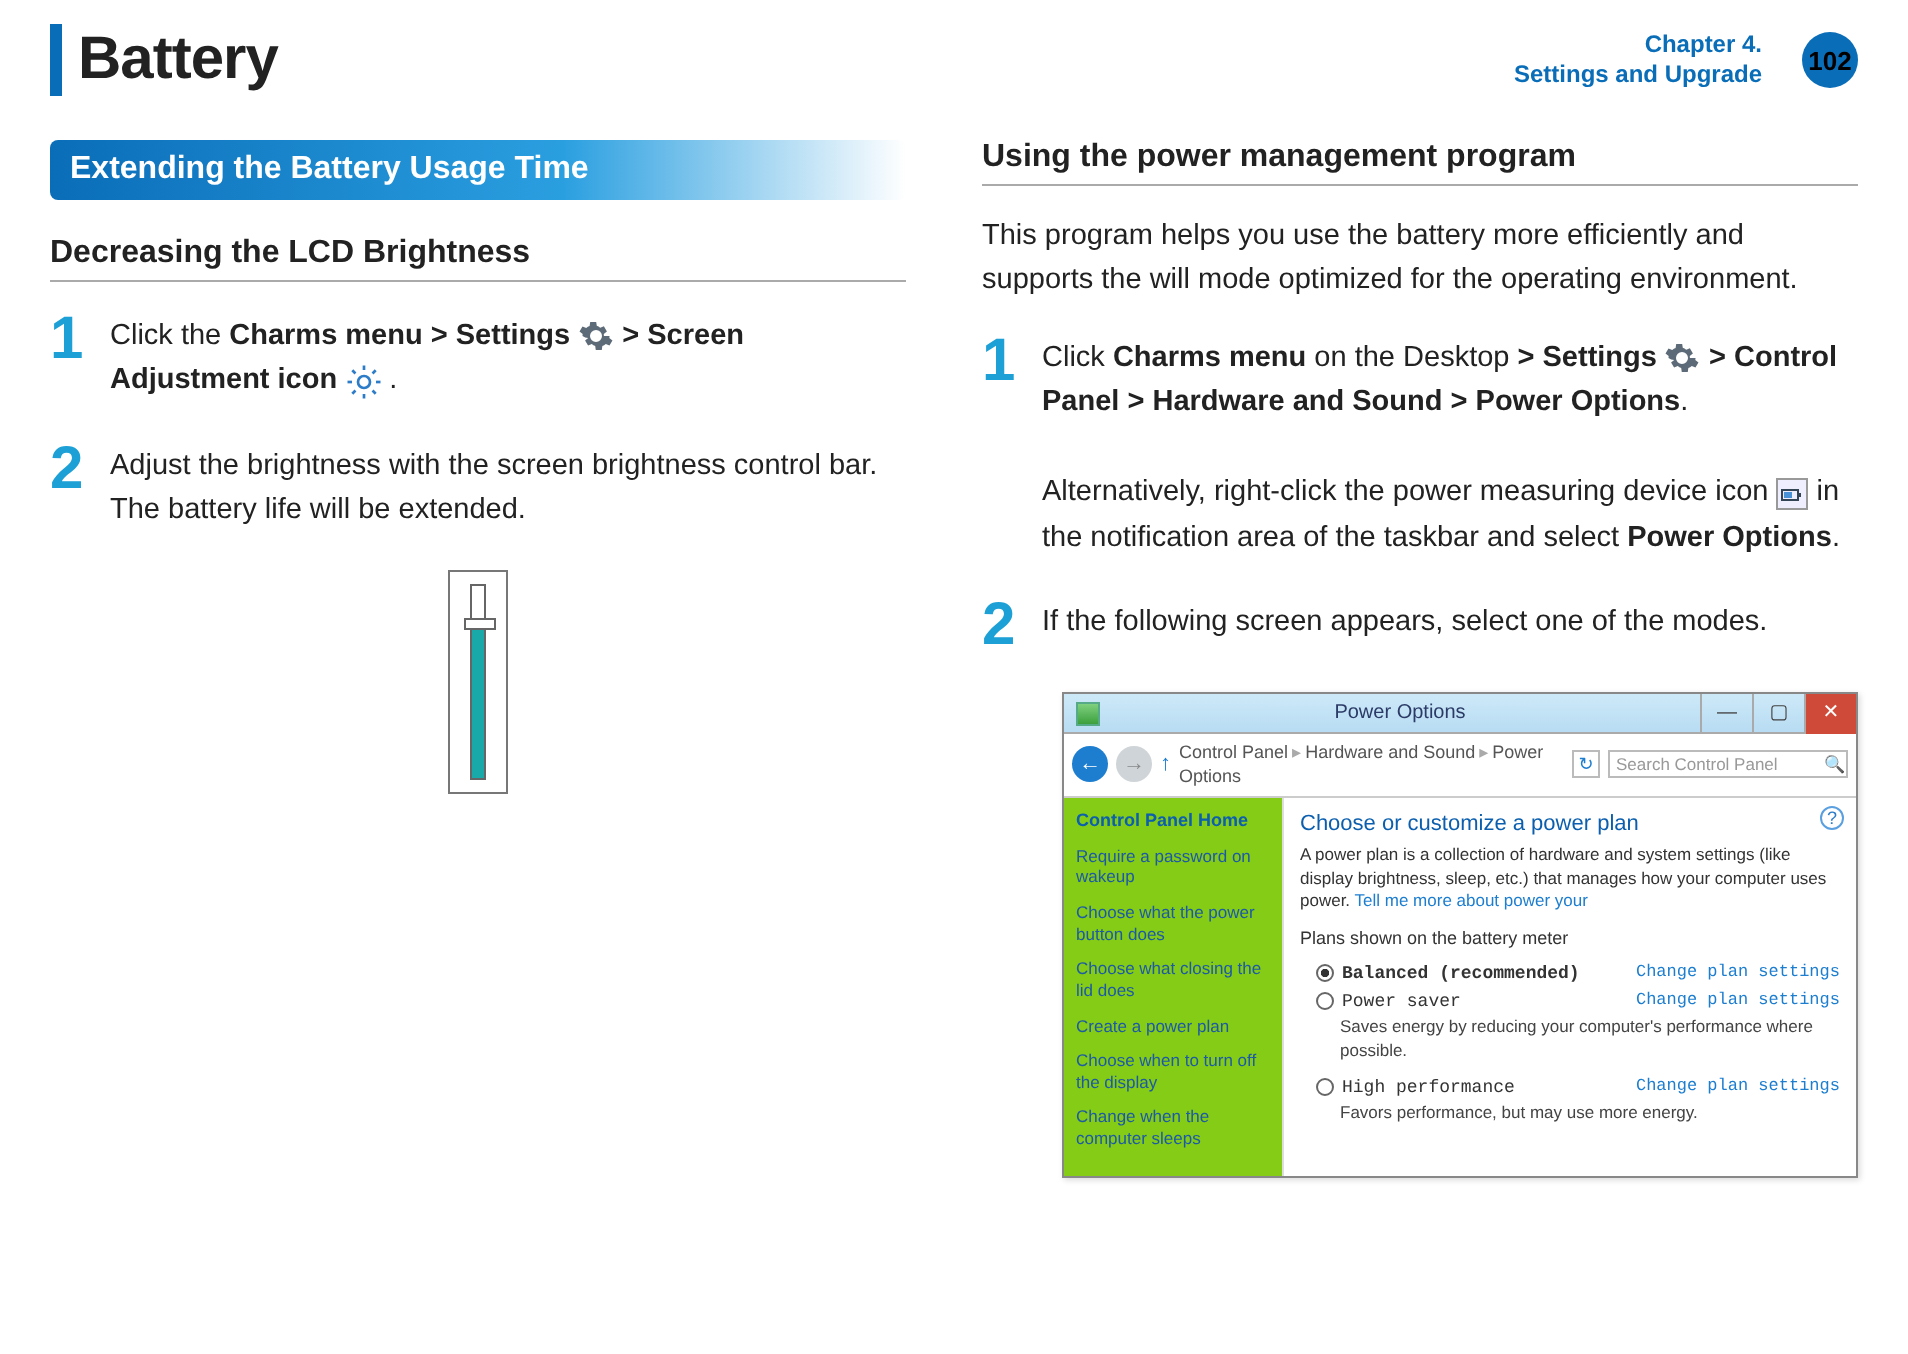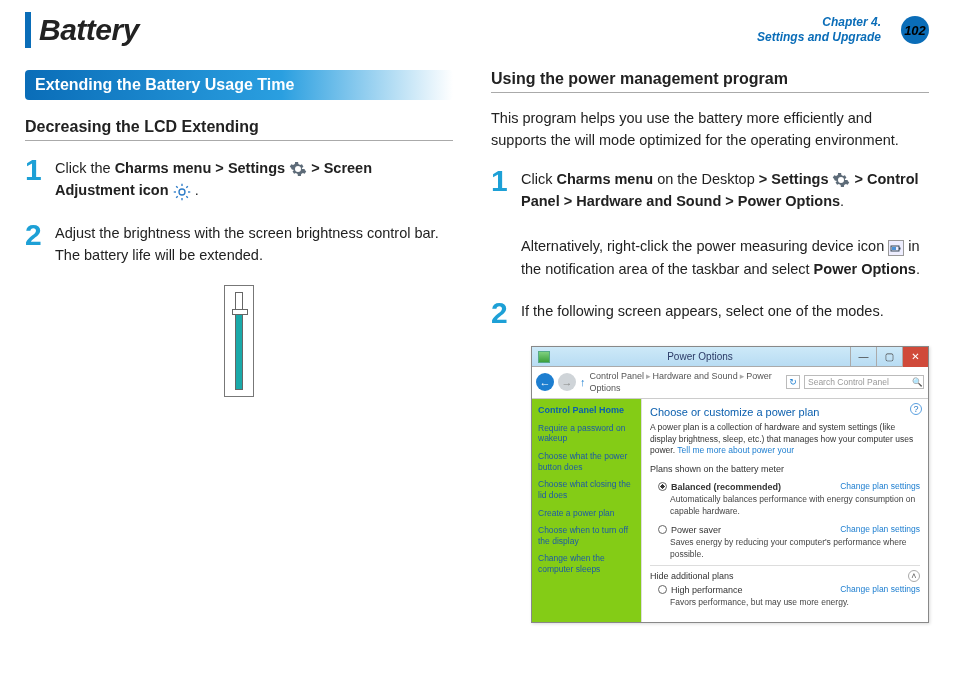--- a/index.html
+++ b/index.html
@@ -7,21 +7,21 @@
     margin: 0;
     padding: 0;
     width: 954px;
     height: 677px;
     font-family: Arial, Helvetica, sans-serif;
     font-size: 14px;
     color: #222;
     background: #fff;
   }
   .page { width: 954px; height: 677px; position: relative; padding: 0 25px 0 25px; }
-  .header { display: flex; align-items: center; justify-content: space-between; padding-top: 12px; margin-bottom: 22px; font-style: italic; }
+  .header { display: flex; align-items: center; justify-content: space-between; padding-top: 12px; margin-bottom: 22px; }
   .title-wrap { display: flex; align-items: center; }
   .title-bar { width: 6px; height: 36px; background: #0a6db8; margin-right: 8px; }
   .title { font-size: 30px; font-weight: bold; color: #222; letter-spacing: -0.5px; }
   .header-right { display: flex; align-items: center; }
   .chapter { font-size: 12px; font-weight: bold; color: #0a6db8; text-align: right; line-height: 1.25; margin-right: 20px; }
   .page-badge { width: 28px; height: 28px; border-radius: 50%; background: #0a6db8; color: #000000; font-weight: bold; display: flex; align-items: center; justify-content: center; font-size: 13px; }
   .cols { display: flex; gap: 38px; }
   .col { width: 438px; }
   .section-bar {
     background: linear-gradient(90deg, #0a6db8 0%, #2a9fe0 60%, #fff 100%);
@@ -62,21 +62,21 @@
   .shot-body { display:flex; }
   .shot-side { width:110px; border-right:1px solid #ddd; color:#1d5aa6; font-size:8.5px; padding:6px 6px; background:#84cc16; }
   .shot-side div { margin-bottom:7px; line-height:1.25; }
   .cph { color:#0b5fae; font-weight:bold; font-size:9px; }
   .shot-main { flex:1; padding:6px 8px 8px 8px; background:#fff; position:relative; }
   .help { position:absolute; right:6px; top:4px; width:12px; height:12px; border-radius:50%; border:1px solid #5aa0e0; color:#2d7cc8; font-size:9px; display:flex; align-items:center; justify-content:center; }
   .plan-head { color:#0b5fae; font-size:11px; margin-bottom:3px; }
   .plan-desc { color:#333; font-size:8.5px; margin-bottom:6px; }
   .plan-desc .link { color:#1d7ed0; }
   .plan-subhead { font-size:9px; margin:4px 0 4px 0; }
-  .plan-row { display:flex; align-items:flex-start; justify-content:space-between; padding:2px 0 0 8px; }
+  .plan-row { display:flex; align-items:flex-start; justify-content:space-between; padding:2px 0 0 8px;font-family:Liberation Mono, monospace; }
   .plan-left { display:flex; align-items:flex-start; gap:4px; }
   .radio { width:9px; height:9px; border:1px solid #666; border-radius:50%; margin-top:1px; flex-shrink:0; }
   .radio.checked { background:radial-gradient(circle,#333 0 40%, #fff 45% 100%); }
   .plan-name { font-size:9px; }
   .plan-sub { font-size:8.5px; color:#444; margin:1px 0 5px 20px; }
   .cps { color:#1d7ed0; font-size:8.5px; }
   .hide-row { display:flex; justify-content:space-between; align-items:center; border-top:1px solid #ddd; margin-top:4px; padding-top:4px; font-size:9px; }
   .expander { width:12px; height:12px; border:1px solid #aaa; border-radius:50%; display:flex; align-items:center; justify-content:center; font-size:9px; color:#666; }
   .refresh { border:1px solid #bbb; width:14px; height:14px; display:flex; align-items:center; justify-content:center; font-size:9px; color:#1d7ed0; margin-left:2px;}
 </style>
@@ -95,21 +95,21 @@
       <div>Settings and Upgrade</div>
     </div>
     <div class="page-badge">102</div>
   </div>
 </div>
 
 <div class="cols">
 
   <div class="col">
     <div class="section-bar">Extending the Battery Usage Time</div>
-    <div class="h3">Decreasing the LCD Extending</div>
+    <div class="h3">Decreasing the LCD Brightness</div>
 
     <div class="step">
       <div class="step-num">1</div>
       <div class="step-body">
         <span>Click the </span><span class="bold">Charms menu</span><span class="bold"> &gt; </span><span class="bold">Settings</span>
         <span class="gear-icon">
               <svg viewBox="0 0 24 24">
                 <path fill="#5d6b78" d="M12 8a4 4 0 100 8 4 4 0 000-8zm9 4a7.5 7.5 0 01-.12 1.31l2.1 1.64-2 3.46-2.48-1a7.6 7.6 0 01-2.27 1.32l-.38 2.64h-4l-.38-2.64a7.6 7.6 0 01-2.27-1.32l-2.48 1-2-3.46 2.1-1.64A7.5 7.5 0 013 12c0-.45.04-.88.12-1.31L1 9.05l2-3.46 2.48 1a7.6 7.6 0 012.27-1.32L8.13 2.6h4l.38 2.64c.82.31 1.58.76 2.27 1.32l2.48-1 2 3.46-2.1 1.64c.08.43.12.86.12 1.31z"></path>
               </svg>
             </span>
@@ -219,35 +219,30 @@
           <div class="plan-desc"><span>A power plan is a collection of hardware and system settings (like display brightness, sleep, etc.) that manages how your computer uses power. </span><span class="link">Tell me more about power your</span></div>
           <div class="plan-subhead">Plans shown on the battery meter</div>
 
           <div class="plan-row">
             <div class="plan-left">
               <div class="radio checked"></div>
               <span class="plan-name bold">Balanced (recommended)</span>
             </div>
             <span class="cps">Change plan settings</span>
           </div>
-          <div class="plan-sub">Automatically balances performance with energy consumption on capable hardware.</div>
 
           <div class="plan-row">
             <div class="plan-left">
               <div class="radio"></div>
               <span class="plan-name">Power saver</span>
             </div>
             <span class="cps">Change plan settings</span>
           </div>
           <div class="plan-sub">Saves energy by reducing your computer's performance where possible.</div>
 
-          <div class="hide-row">
-            <span>Hide additional plans</span>
-            <span class="expander">˄</span>
-          </div>
 
           <div class="plan-row">
             <div class="plan-left">
               <div class="radio"></div>
               <span class="plan-name">High performance</span>
             </div>
             <span class="cps">Change plan settings</span>
           </div>
           <div class="plan-sub">Favors performance, but may use more energy.</div>
         </div>

